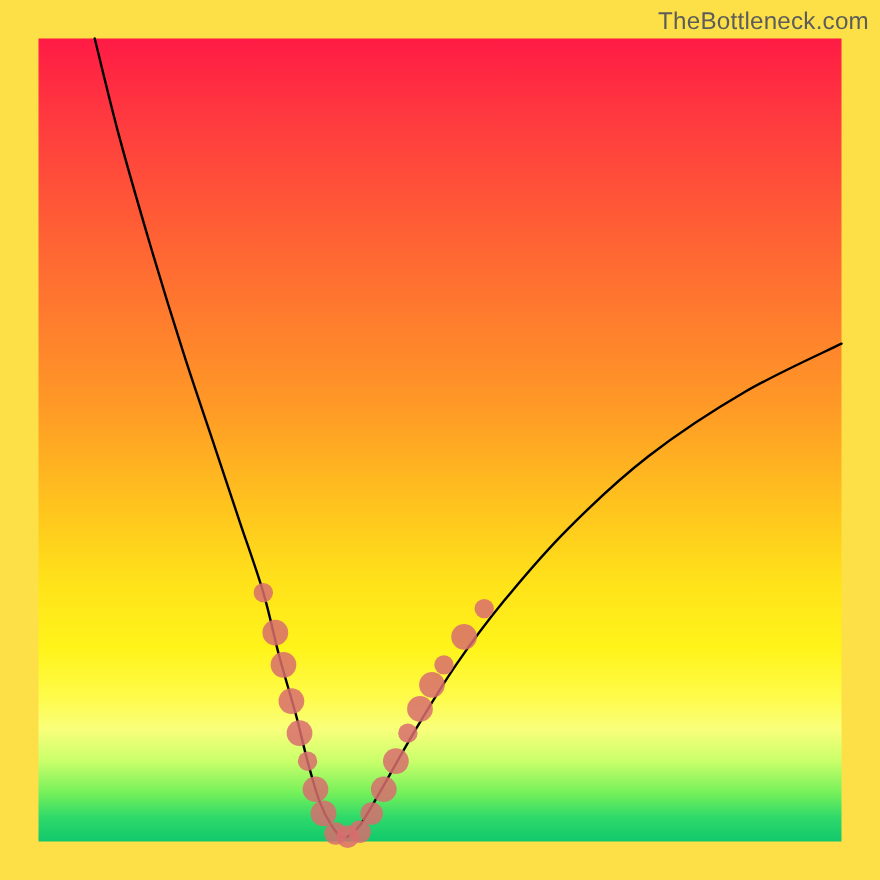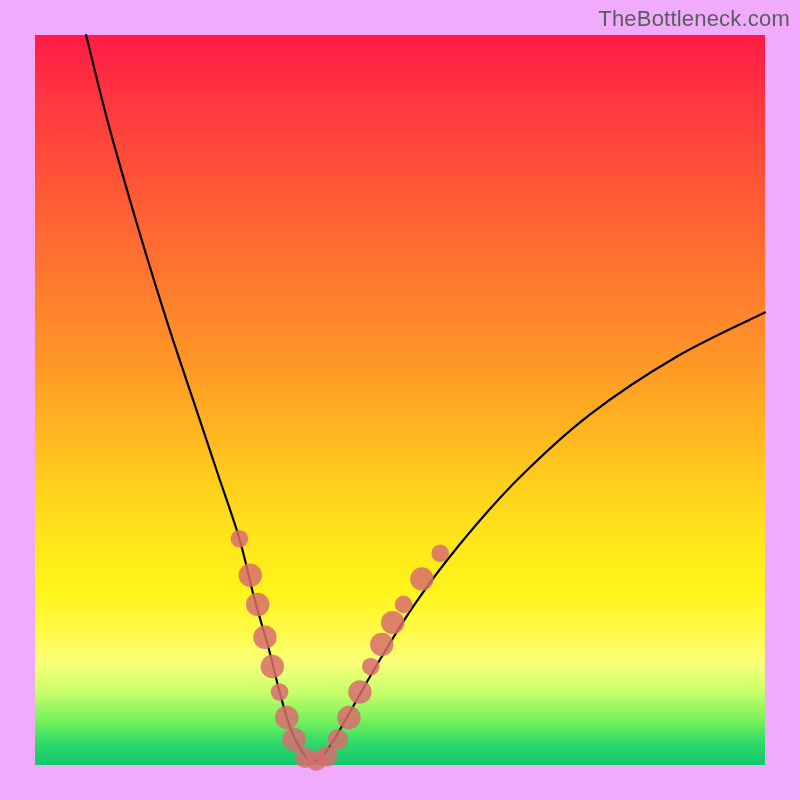--- a/index.html
+++ b/index.html
@@ -7,21 +7,21 @@
     padding: 0;
     width: 800px;
     height: 800px;
     background: #000;
     font-family: Arial, Helvetica, sans-serif;
   }
   .frame {
     position: relative;
     width: 800px;
     height: 800px;
-    background: #f0abfc;
+    background: #fde047;
   }
   .plot {
     position: absolute;
     left: 35px;
     top: 35px;
     width: 730px;
     height: 730px;
     background: linear-gradient(to bottom,
       #ff1b45 0%,
       #ff3a3f 10%,

